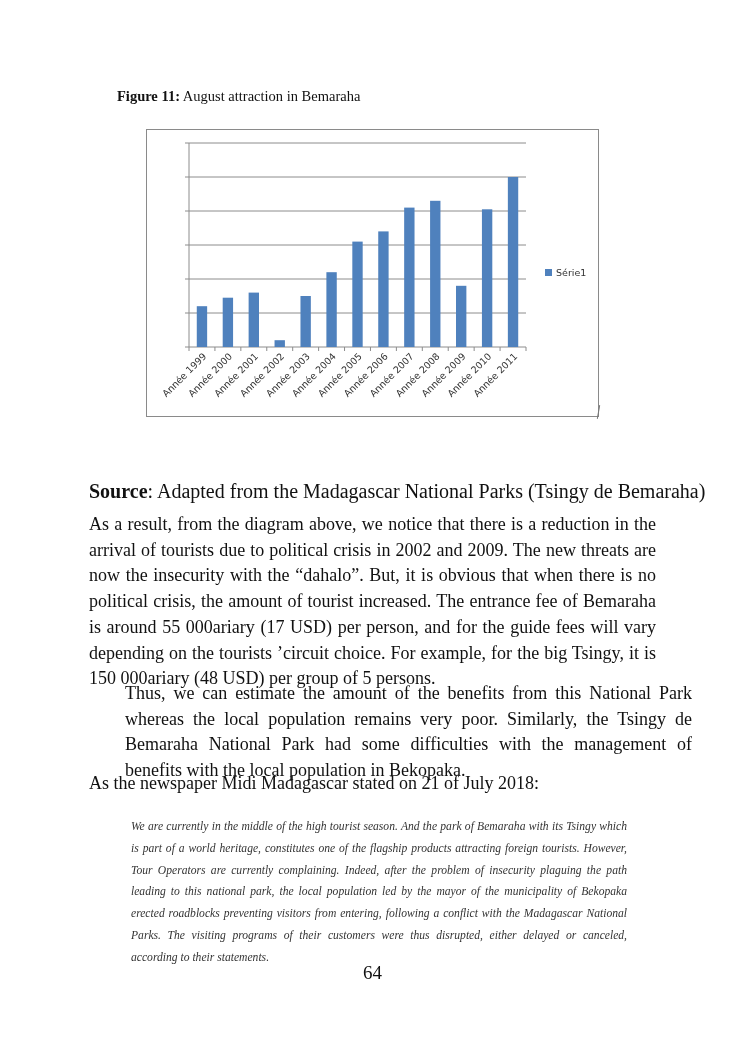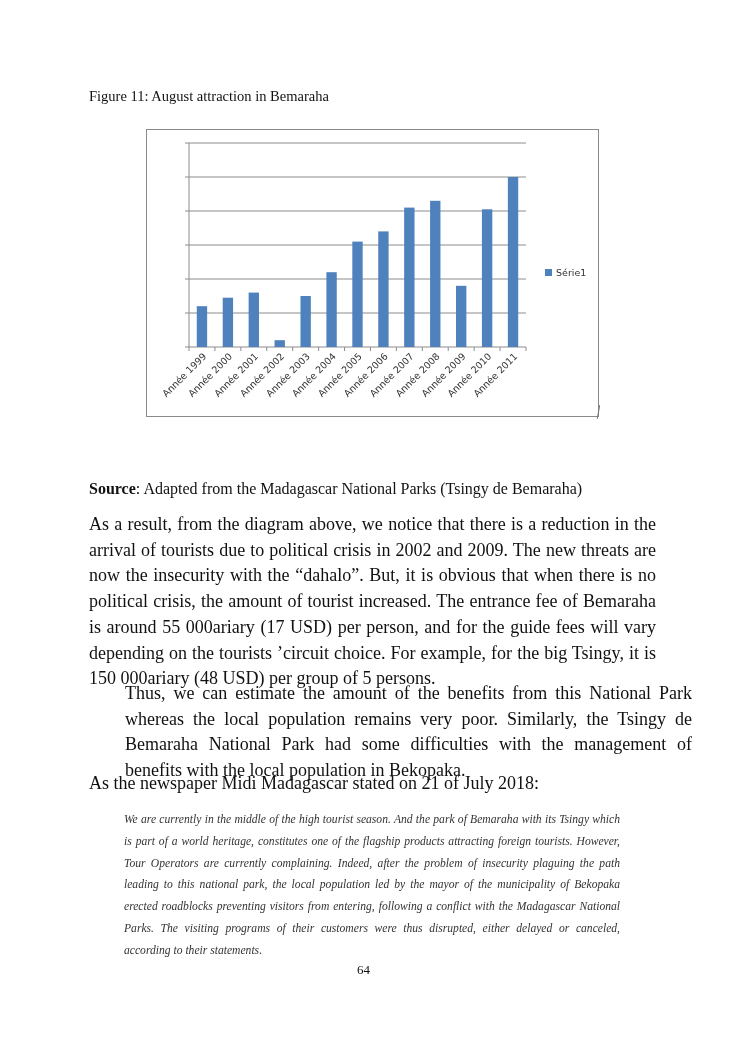--- a/index.html
+++ b/index.html
@@ -1,33 +1,33 @@
 <!DOCTYPE html>
 <html><head>
 <meta charset="utf-8">
 <style>
   html, body { margin: 0; padding: 0; background: #ffffff; }
   body { width: 745px; height: 1053px; position: relative; overflow: hidden;
          font-family: "Liberation Serif", "DejaVu Serif", serif; color: #111; }
   .caption { position: absolute; left: 89px; top: 88px; font-size: 14.5px; }
-  .caption b { font-weight: normal; }
+  .caption b { font-weight: bold; margin-left: 28px; }
   .chart-frame { position: absolute; left: 146px; top: 129px; width: 453px; height: 288px;
                  border: 1px solid #8a8a8a; box-sizing: border-box; background: #fff; }
   .chart-frame svg { position: absolute; left: 0; top: 0; }
   .frame-tick { position: absolute; left: 598px; top: 405px; width: 1px; height: 14px;
                 background: #777; transform: rotate(10deg); }
-  .source { position: absolute; left: 89px; top: 480px; font-size: 16px; font-family: Liberation Serif, serif; }
+  .source { position: absolute; left: 89px; top: 480px; font-size: 20px; font-family: Liberation Serif, serif; }
   .para { position: absolute; left: 89px; width: 567px; font-size: 18px;
           line-height: 25.7px; text-align: justify; margin: 0; }
   .p1 { top: 512px; }
   .p2 { top: 681px; margin-left: 36px; }
   .p3 { top: 771px; }
   .quote { position: absolute; left: 124px; top: 809px; width: 496px; font-size: 11.6px;
-           line-height: 21.8px; font-style: italic; text-align: justify; color: #333; margin: 0; }
-  .pagenum { position: absolute; left: 0; width: 727px; top: 962px; text-align: center; font-size: 13px; }
+           line-height: 21.8px; font-style: italic; text-align: justify; color: #333; margin: 7px; }
+  .pagenum { position: absolute; left: 9px; width: 727px; top: 962px; text-align: center; font-size: 19px; }
 </style>
 </head>
 <body>
 
 <div class="caption">
   <b>Figure 11:</b>
   <span>August attraction in Bemaraha</span>
 </div>
 
 <div class="chart-frame">

